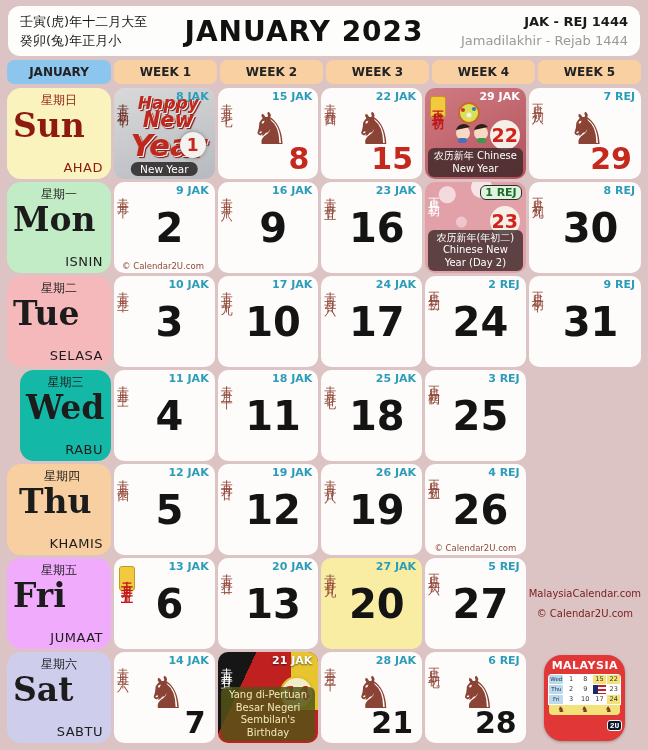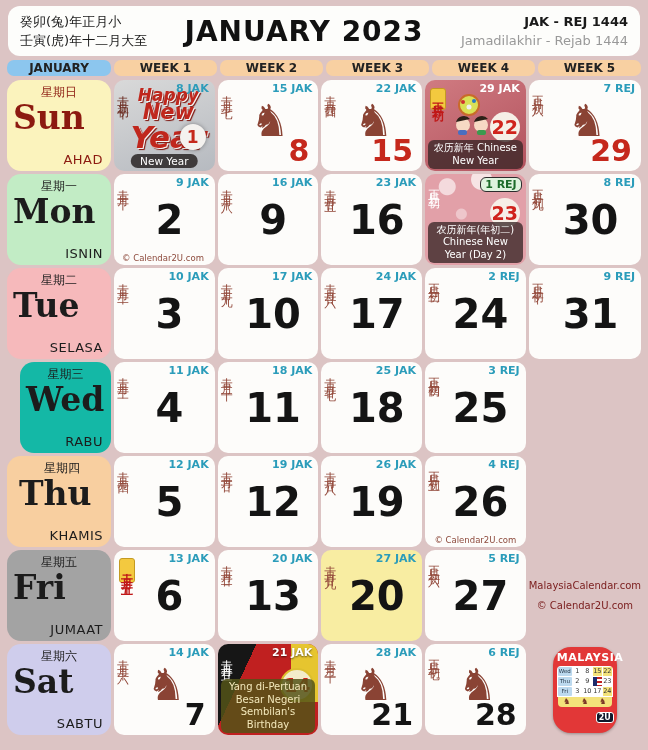--- a/index.html
+++ b/index.html
@@ -9,38 +9,38 @@
   .header{margin:6px 8px 4px;background:#fdfdfb;border-radius:12px;height:50px;
     display:flex;align-items:center;justify-content:space-between;padding:0 12px;box-sizing:border-box;}
   .h-left{font-size:13px;color:#1a1a1a;line-height:1.5;white-space:nowrap;}
   .h-title{font-size:28px;font-weight:bold;color:#111;letter-spacing:1px;white-space:nowrap;}
   .h-right{text-align:right;font-size:13px;line-height:1.5;white-space:nowrap;}
   .h-right .l1{color:#1a1a1a;font-weight:600;}
   .h-right .l2{color:#999;}
 
   
   .tabs{display:grid;grid-template-columns:104px repeat(5,1fr);gap:3px;padding:0 7px;margin-bottom:4px;}
-  .tab{height:16px;border-radius:7px;display:flex;align-items:center;justify-content:center;
+  .tab{height:24px;border-radius:7px;display:flex;align-items:center;justify-content:center;
     font-size:12px;font-weight:bold;color:#222;background:#f8d0a2;}
   .tab.month{background:#8cc6ee;}
 
   
   .grid{display:grid;grid-template-columns:104px repeat(5,1fr);grid-auto-rows:91px;gap:3px;padding:0 7px;}
 
   .dayhdr{border-radius:14px;position:relative;padding:2px 6px;box-sizing:border-box;color:#1c1c1c;}
   .dayhdr .zh{text-align:center;font-size:12px;margin-top:2px;}
   .dayhdr .en{font-family:"DejaVu Serif",serif;font-weight:bold;
     font-size:33px;line-height:1.05;}
   .dayhdr .ms{position:absolute;right:8px;bottom:4px;font-size:13px;letter-spacing:.5px;}
   .sun{background:#fbf3bd;color:#8c1a10;}
   .mon{background:#c2ecc5;}
   .tue{background:#f6b9bb;}
   .wed{background:#14b8a6;margin-left:13px;}
   .thu{background:#f8cfa0;padding-left:12px;}
-  .fri{background:#a3a3a3;}
+  .fri{background:#f0abfc;}
   .sat{background:#cfcdec;}
 
   .cell{background:#fdfcfa;border-radius:10px;position:relative;overflow:hidden;}
   .cell-empty{background:transparent;position:relative;display:flex;align-items:center;justify-content:center;}
 
   .islamic{position:absolute;top:2px;right:6px;font-size:11px;font-weight:bold;color:#2b9cba;z-index:5;}
   .lunar{position:absolute;top:6px;left:3px;writing-mode:vertical-rl;text-orientation:upright;
     font-size:12px;color:#93493b;letter-spacing:3px;line-height:1;z-index:2;}
   .num{position:absolute;left:55%;top:50%;transform:translate(-50%,-50%);
     font-size:40px;font-weight:bold;color:#141414;z-index:2;}
@@ -95,42 +95,42 @@
   .cell.ns{background:linear-gradient(115deg,#161616 0%,#161616 27%,#c02020 27%,#c02020 100%);}
   .ns::before{content:"";position:absolute;right:0;top:0;width:27px;height:58px;background:#e6c52f;z-index:0;}
   .ns .islamic{color:#fff;text-shadow:0 1px 2px rgba(0,0,0,.6);}
   .ns .lunar{color:#fff;}
   .ns .circle-num{background:#f3ecca;border:2px solid #ddbf2e;top:24px;right:4px;}
   .ns .caption{background:rgba(84,84,24,.85);color:#f3e8bb;}
 
   
   .sites{display:flex;flex-direction:column;align-items:center;justify-content:center;gap:9px;
     color:#7c2020;font-size:10px;width:100%;}
-  .micon{width:64px;height:86px;background:#e23737;border-radius:18px;padding:4px 4px 3px;box-sizing:border-box;
+  .micon{width:81px;height:86px;background:#e23737;border-radius:18px;padding:4px 4px 3px;box-sizing:border-box;
     position:relative;box-shadow:0 1px 3px rgba(0,0,0,.3);}
   .micon-title{color:#fff;font-weight:bold;font-size:11px;text-align:center;letter-spacing:.5px;}
   .micon-grid{background:#fff;border-radius:4px 4px 0 0;margin-top:2px;padding:1px;display:grid;
     grid-template-columns:14px repeat(4,1fr);gap:1px;}
   .mc{background:#fff;font-size:6.5px;text-align:center;line-height:9px;color:#333;}
   .mc.dlab{background:#bcd9ee;color:#234;font-size:5.5px;border-radius:1px;}
   .mc.y{background:#f3e27a;}
   .mc.flag{background:linear-gradient(90deg,#1b2a6b 0 40%,transparent 40%),
     repeating-linear-gradient(180deg,#c22222 0 2px,#fff 2px 4px);}
   .micon-foot{background:#f3e27a;border-radius:0 0 4px 4px;display:flex;justify-content:space-around;
     font-size:8px;color:#7b3626;line-height:10px;margin:0 1px;}
   .micon-badge{position:absolute;right:3px;bottom:10px;background:#0f172a;color:#fff;font-size:8px;
-    font-weight:bold;border-radius:3px;padding:0 2px;border:1px solid #fff;}
+    font-weight:bold;border-radius:3px;padding:0 2px;border:1px solid #fff;font-family:Liberation Mono, monospace;}
 </style>
 </head>
 <body>
 
 <div class="header">
   <div class="h-left">
+    <div>壬寅(虎)年十二月大至</div>
     <div>癸卯(兔)年正月小</div>
-    <div>壬寅(虎)年十二月大至</div>
   </div>
   <div class="h-title">JANUARY 2023</div>
   <div class="h-right">
     <div class="l1">JAK - REJ 1444</div>
     <div class="l2">Jamadilakhir - Rejab 1444</div>
   </div>
 </div>
 
 <div class="tabs">
   <div class="tab month">JANUARY</div>

